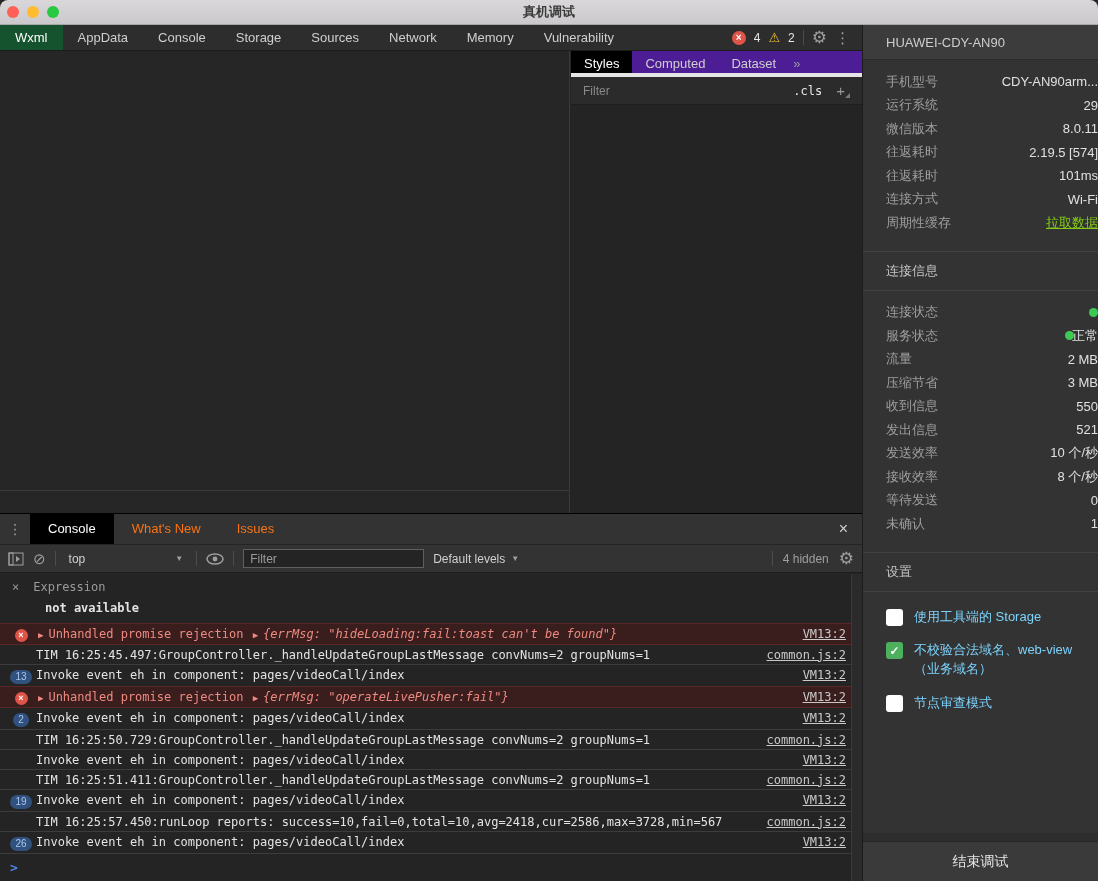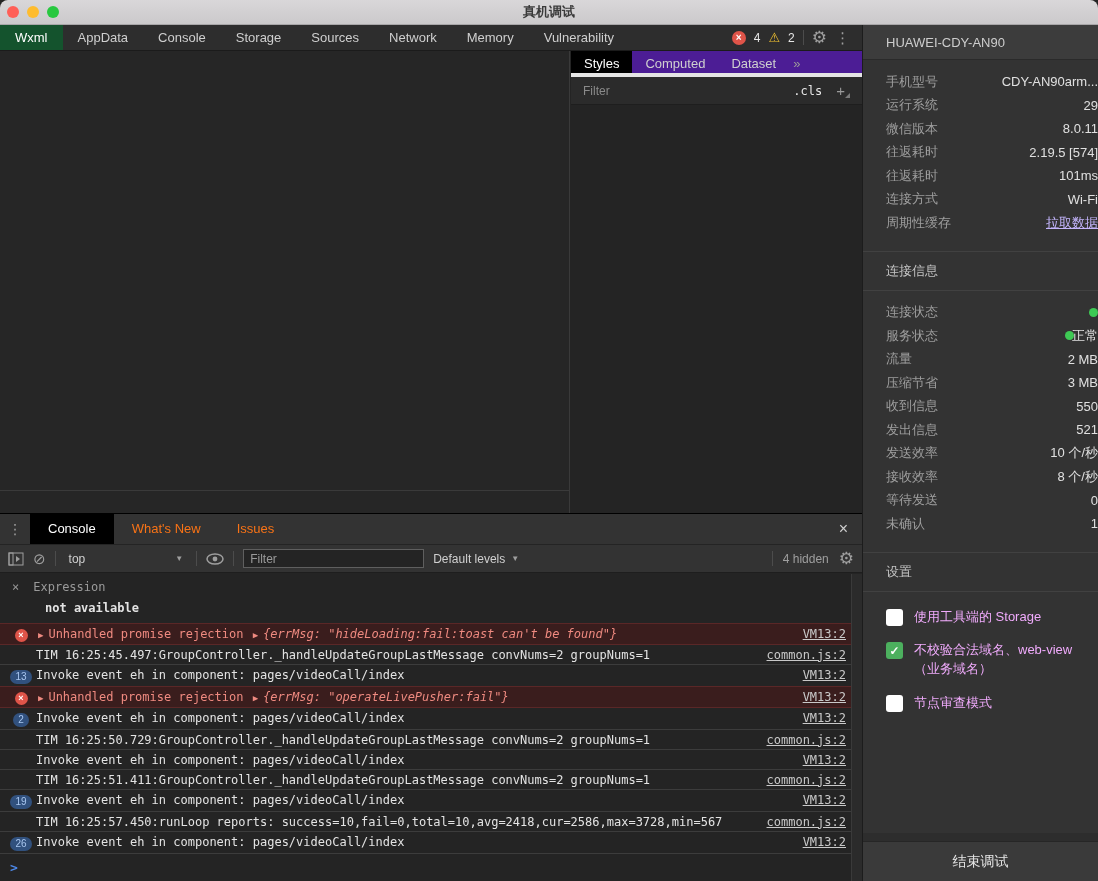--- a/index.html
+++ b/index.html
@@ -102,31 +102,31 @@
 
   
   .device-panel { position:absolute; top:25px; left:862px; right:0; bottom:0; background:#333;
                   border-left:1px solid #1c1c1c; font-size:13px; }
   .device-header { height:35px; background:#3c3c3c; border-bottom:1px solid #2a2a2a;
                    display:flex; align-items:center; padding-left:23px; color:#cdcdcd; }
   .rows { margin-top:10px; }
   .prow { display:flex; align-items:center; height:23.5px; padding-left:23px; position:relative;justify-content:space-between; }
   .prow .lbl { width:92px; color:#9e9e9e; }
   .prow .val { color:#e0e0e0; }
-  .prow .val.link { color:#c4b5fd; text-decoration:underline; }
+  .prow .val.link { color:#84cc16; text-decoration:underline; }
   .gdot { width:9px; height:9px; border-radius:50%; background:#3ec954; display:inline-block; }
   .rdot { position:absolute; right:24px; top:7px; }
   .section-head { margin-top:16px; border-top:1px solid #414141; border-bottom:1px solid #414141;
                   padding:10px 0 10px 23px; color:#c4c4c4; }
   .checkboxes { margin:16px 0 0 23px; display:flex; flex-direction:column; gap:15px; width:195px; }
   .cbrow { display:flex; gap:11px; }
   .cbox { flex:0 0 17px; width:17px; height:17px; border-radius:3px; background:#fff; margin-top:1px;
           display:flex; align-items:center; justify-content:center; }
   .cbox.checked { background:#4cb05e; color:#fff; font-size:12px; font-weight:700; }
-  .cblabel { color:#f0abfc; line-height:1.45; }
+  .cblabel { color:#7dd3fc; line-height:1.45; }
   .end-button { position:absolute; bottom:0; left:0; right:0; height:40px; background:#3a3a3a;
                 border-top:1px solid #262626; display:flex; align-items:center; justify-content:center;
                 color:#e6e6e6; font-size:14px; }
   .end-gap { position:absolute; bottom:40px; left:0; right:0; height:8px; background:#2d2d2d; }
 </style>
 </head>
 <body>
 
 <div class="window">
 

